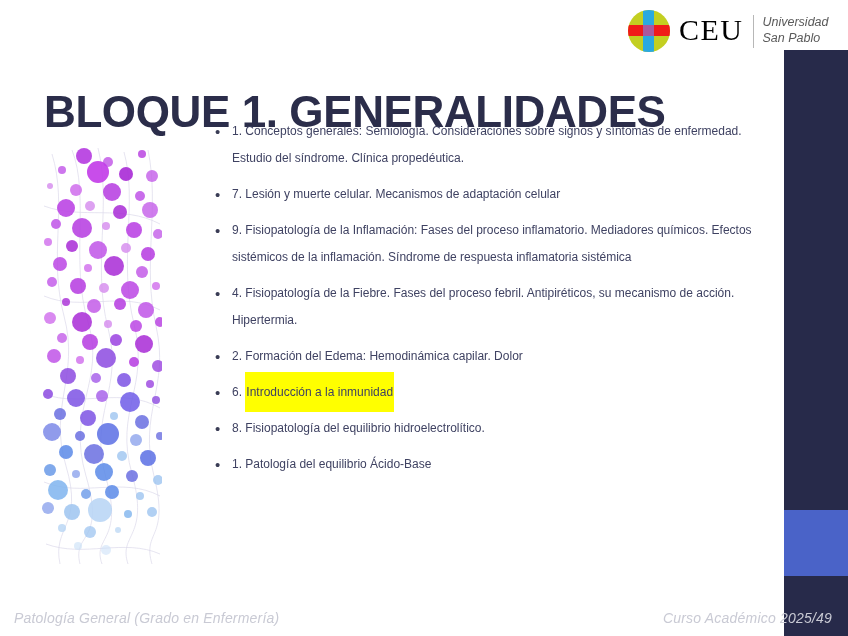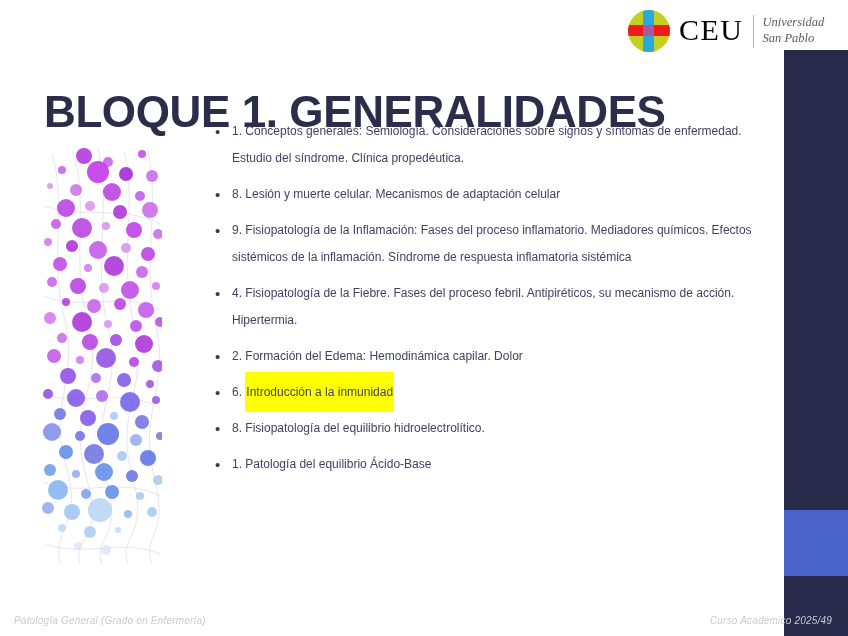--- a/index.html
+++ b/index.html
@@ -84,21 +84,21 @@
     line-height: 1;
     padding-bottom: 2px;
   }
   #logo-divider {
     width: 1px;
     height: 33px;
     background: #b7b7b7;
     flex: none;
   }
   #logo-subtext {
-    font-family: Liberation Serif, serif;
+    font-family: Liberation Sans, sans-serif;
     font-style: italic;
     font-size: 12.5px;
     line-height: 1.25;
     color: #5a5a5a;
     white-space: nowrap;
   }
 
   
   #slide-title {
     position: absolute;
@@ -153,21 +153,21 @@
     background: #ffff00;
     padding: 13px 1px;
   }
 
   
   .footer-text {
     position: absolute;
     bottom: 10px;
     font-family: "Liberation Sans", sans-serif;
     font-style: italic;
-    font-size: 10px;
+    font-size: 14px;
     color: #c9cad4;
     letter-spacing: 0.2px;
     white-space: nowrap;
   }
   #footer-left { left: 14px; }
   #footer-right { right: 16px; z-index: 5; }
 </style>
 </head>
 <body>
 
@@ -302,21 +302,21 @@
   </svg>
 </div>
 
 <ul id="bullet-list" style="list-style:none;margin:0;padding:0;">
   <li class="bullet-item">
     <span class="bullet-dot">•</span>
     <span class="bullet-text">1. Conceptos generales: Semiología. Consideraciones sobre signos y síntomas de enfermedad. Estudio del síndrome. Clínica propedéutica.</span>
   </li>
   <li class="bullet-item">
     <span class="bullet-dot">•</span>
-    <span class="bullet-text">8. Lesión y muerte celular. Mecanismos de adaptación celular</span>
+    <span class="bullet-text">7. Lesión y muerte celular. Mecanismos de adaptación celular</span>
   </li>
   <li class="bullet-item">
     <span class="bullet-dot">•</span>
     <span class="bullet-text">9. Fisiopatología de la Inflamación: Fases del proceso inflamatorio. Mediadores químicos. Efectos sistémicos de la inflamación. Síndrome de respuesta inflamatoria sistémica</span>
   </li>
   <li class="bullet-item">
     <span class="bullet-dot">•</span>
     <span class="bullet-text">4. Fisiopatología de la Fiebre. Fases del proceso febril. Antipiréticos, su mecanismo de acción. Hipertermia.</span>
   </li>
   <li class="bullet-item">

